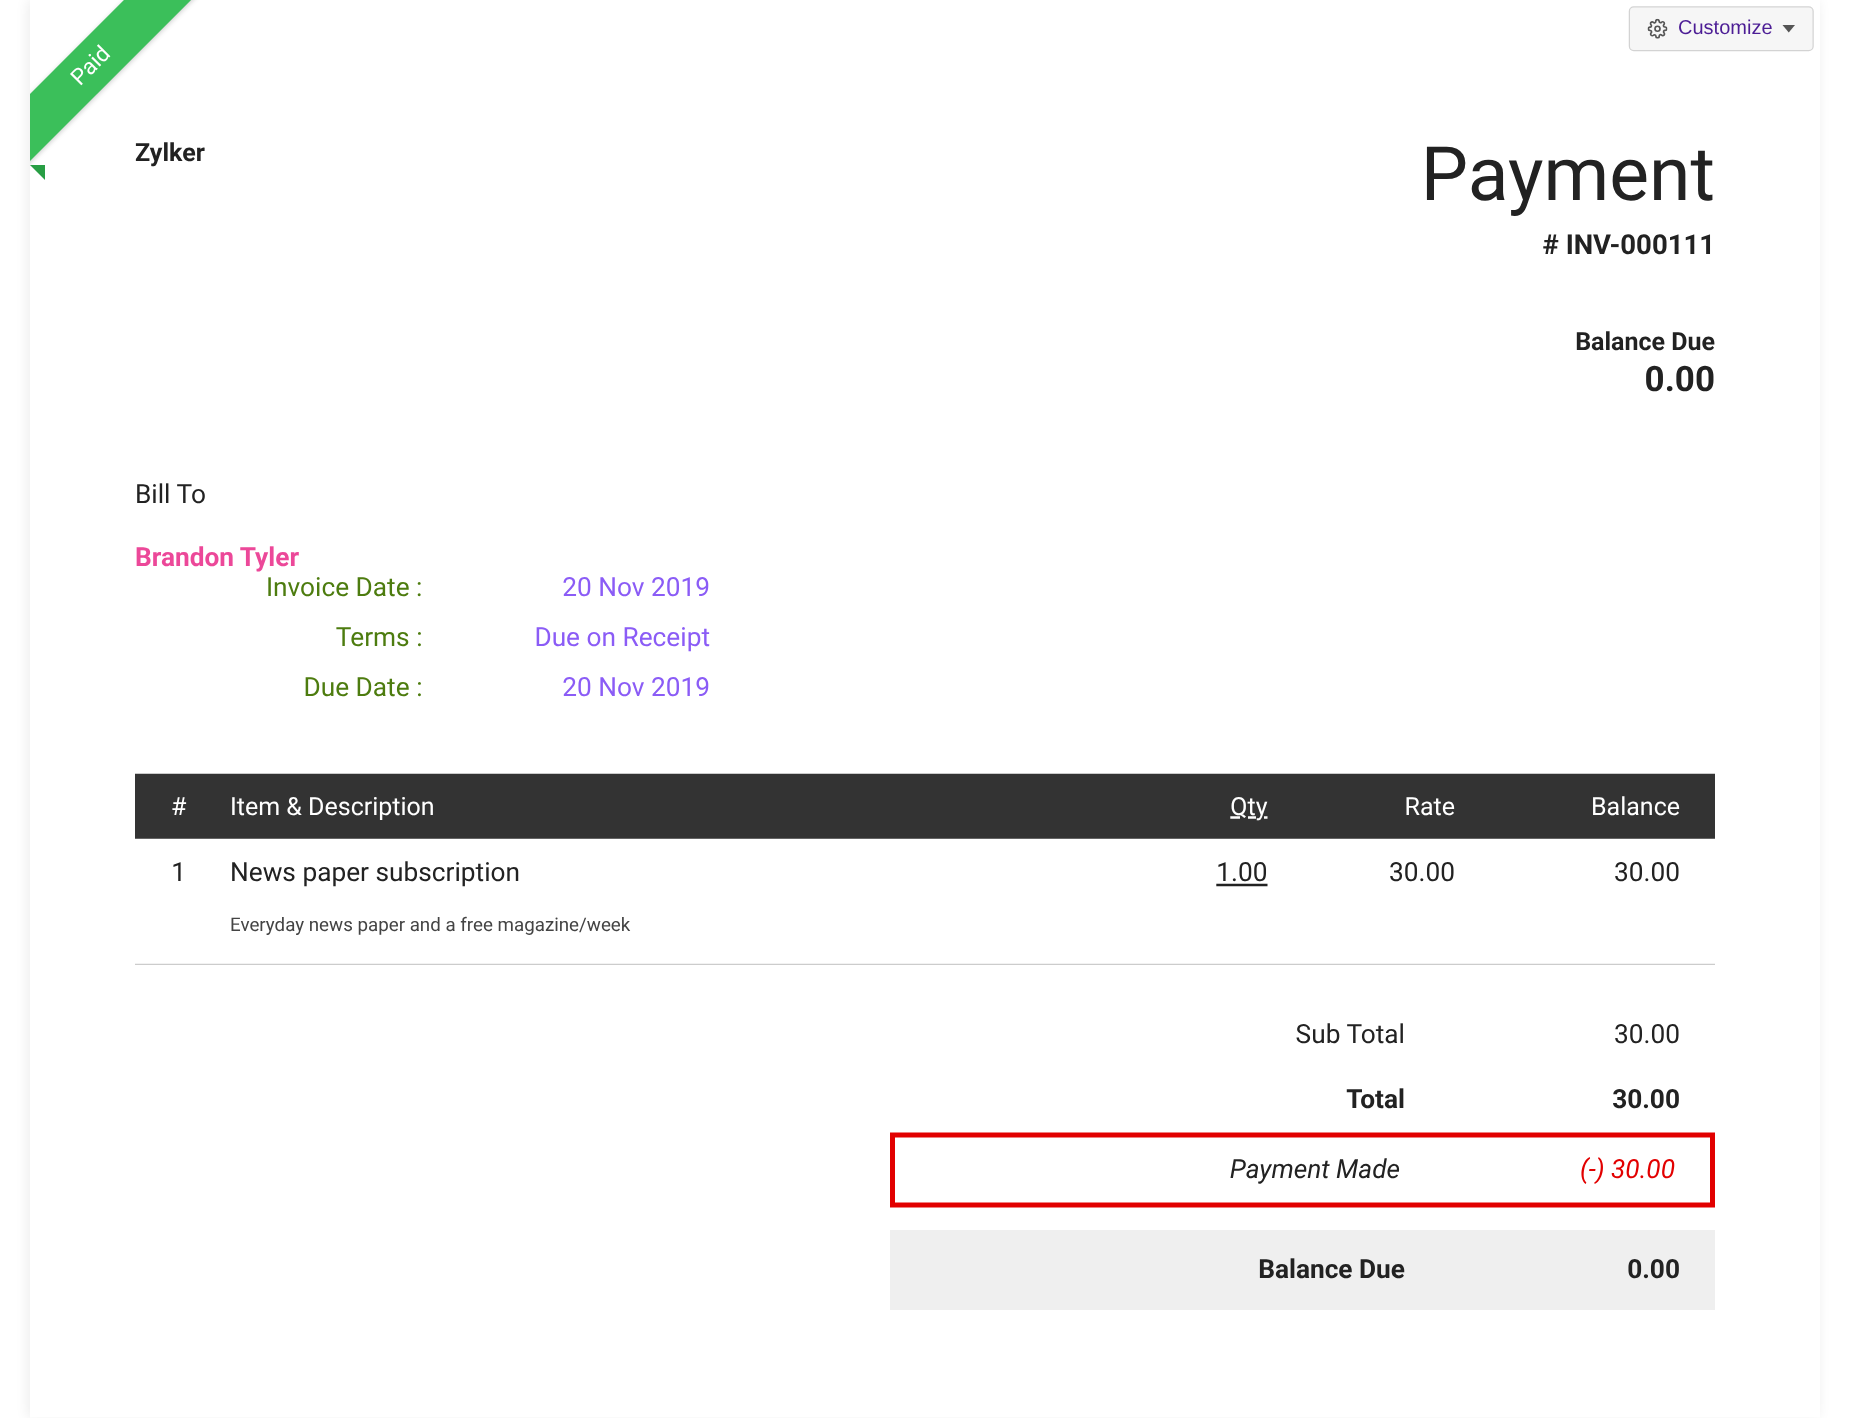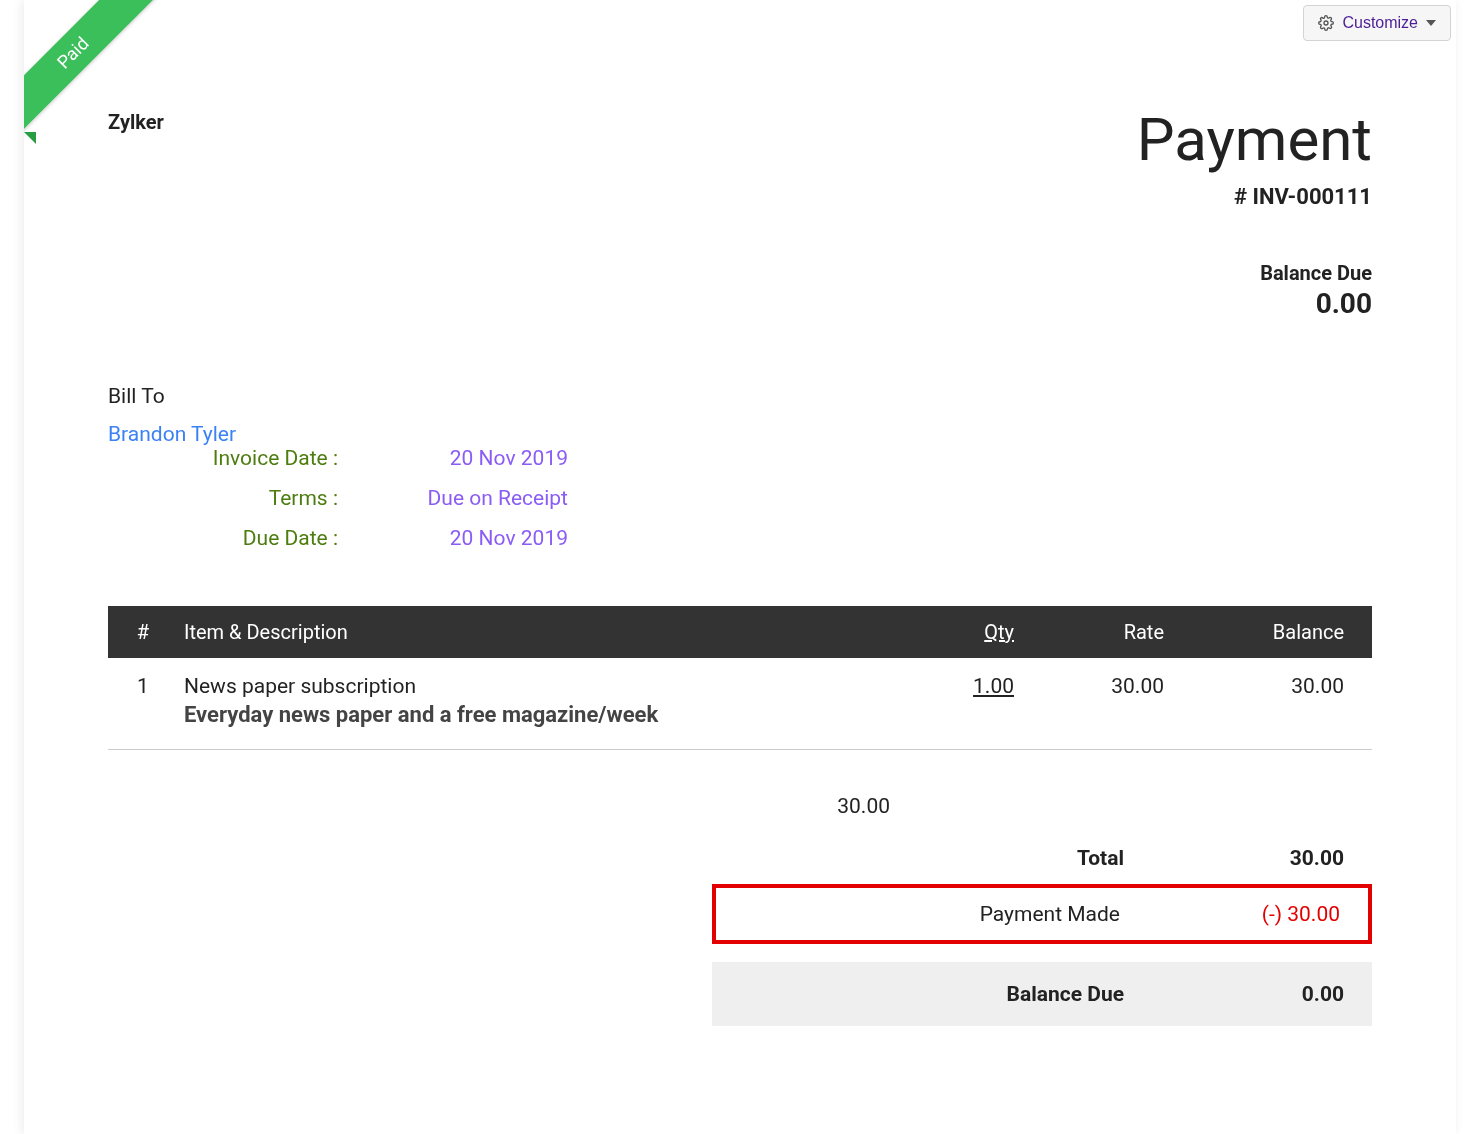--- a/index.html
+++ b/index.html
@@ -136,23 +136,23 @@
       align-items: flex-start;
       margin-top: 64px;
       flex-direction: column;
     }
     .bill-to-block .bill-to-label {
       font-size: 21px;
       color: #222;
     }
     .bill-to-block .customer-link {
       font-size: 21px;
-      font-weight: 400;
-      color: #3b82f6;
-      margin-top: 14px;
+      font-weight: 700;
+      color: #ec4899;
+      margin-top: 27px;
       display: inline-block;
     }
     .details-block {
       font-size: 21px;
     }
     .detail-row {
       display: flex;
       justify-content: flex-end;
       margin-bottom: 16px;
     }
@@ -206,24 +206,23 @@
       padding: 16px 0 22px 0;
       font-size: 21px;
       color: #222;
       border-bottom: 1px solid #ccc;
     }
     .item-name {
       font-size: 21px;
       color: #222;
     }
     .item-desc {
-      font-size: 22px;
+      font-size: 15px;
       color: #444;
-      margin-top: 4px;
-      font-weight: bold;
+      margin-top: 20px;
     }
     .totals {
       margin-top: 30px;
       margin-left: auto;
       width: 660px;
     }
     .total-row {
       display: flex;
       justify-content: space-between;
       padding: 14px 28px;
@@ -238,20 +237,21 @@
     .total-row .t-value {
       width: 150px;
       text-align: right;
     }
     .total-bold {
       font-weight: 700;
     }
     .payment-row {
       border: 4px solid #e20000;
       position: relative;
+      font-style: italic;
     }
     .payment-value {
       color: #e20000;
     }
     .balance-row {
       background: #efefef;
       font-weight: 700;
       margin-top: 18px;
       padding: 20px 28px;
     }
@@ -327,20 +327,21 @@
           <div class="item-desc">Everyday news paper and a free magazine/week</div>
         </div>
         <div class="col-qty">1.00</div>
         <div class="col-rate">30.00</div>
         <div class="col-amount">30.00</div>
       </div>
     </div>
 
     <div class="totals">
       <div class="total-row">
+        <div class="t-label">Sub Total</div>
         <div class="t-value">30.00</div>
       </div>
       <div class="total-row total-bold">
         <div class="t-label">Total</div>
         <div class="t-value">30.00</div>
       </div>
       <div class="total-row payment-row">
         <div class="t-label">Payment Made</div>
         <div class="t-value payment-value">(-) 30.00</div>
       </div>

